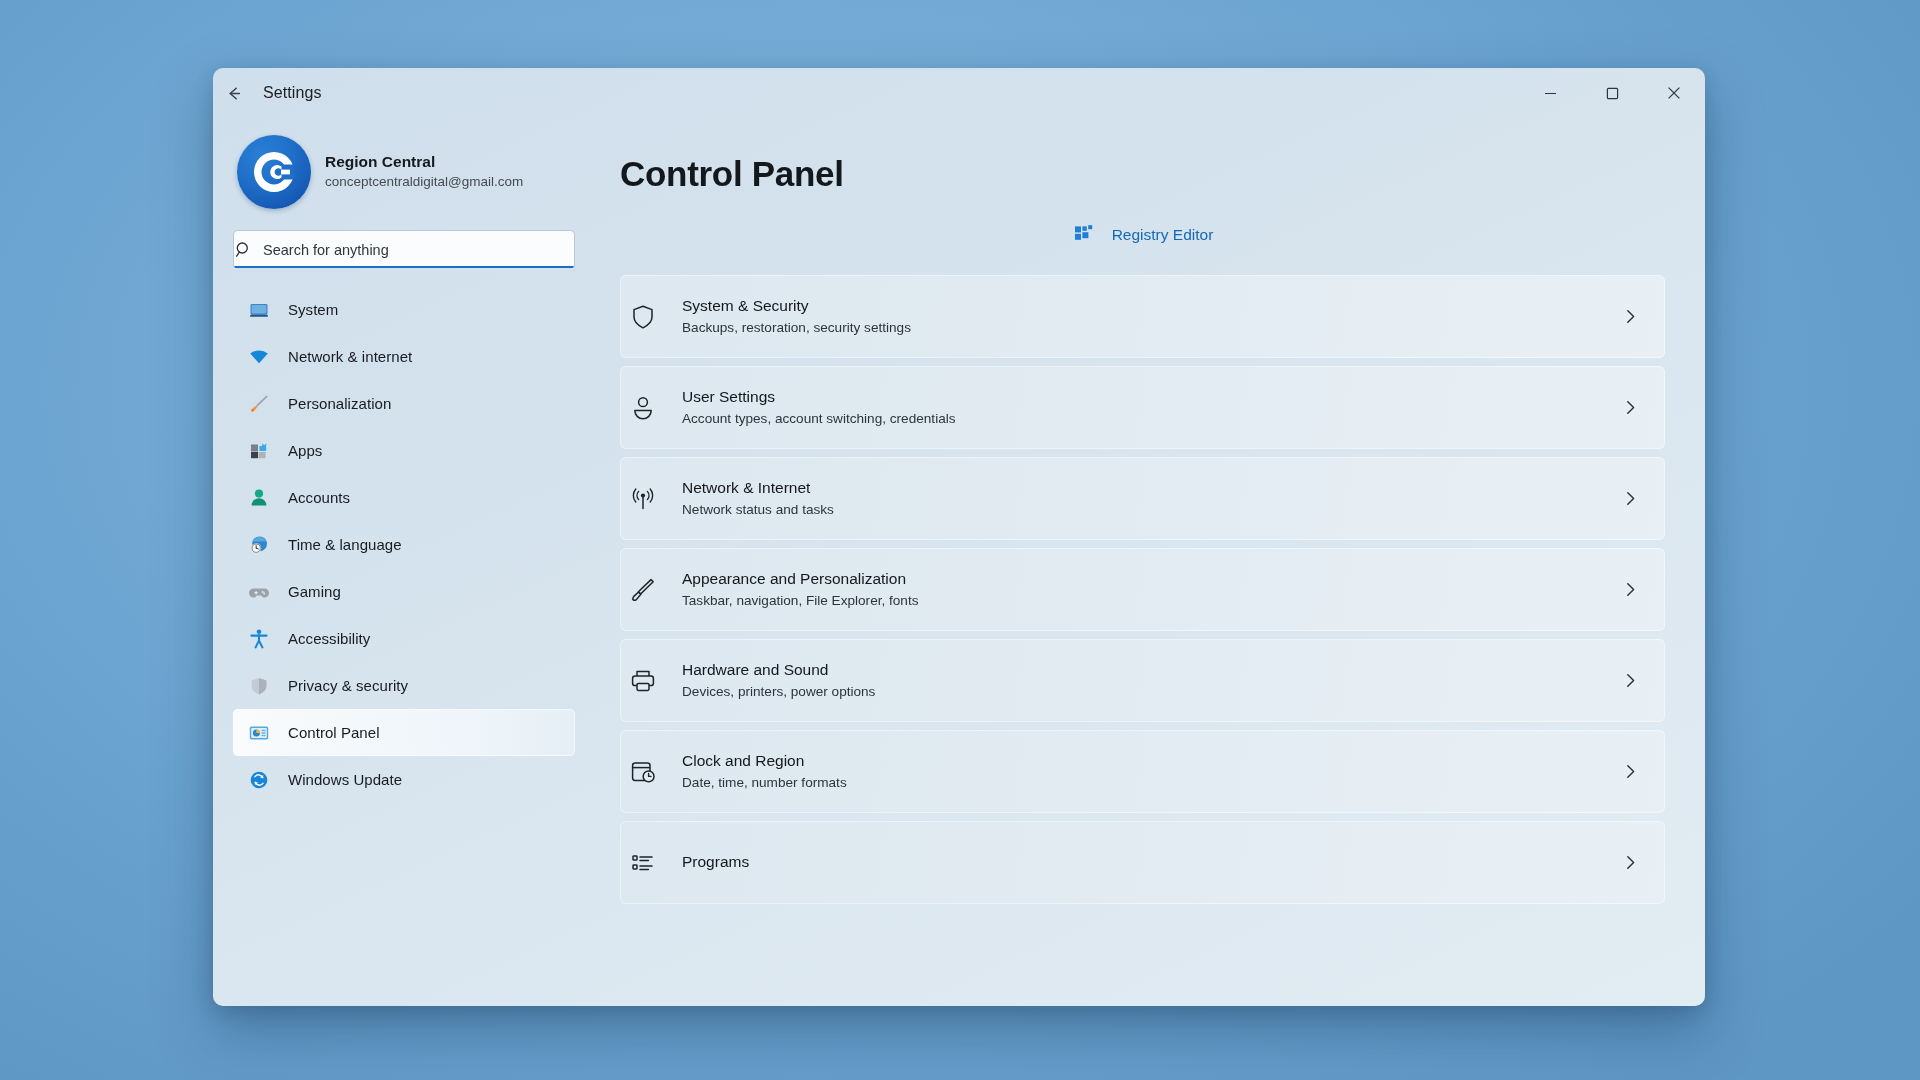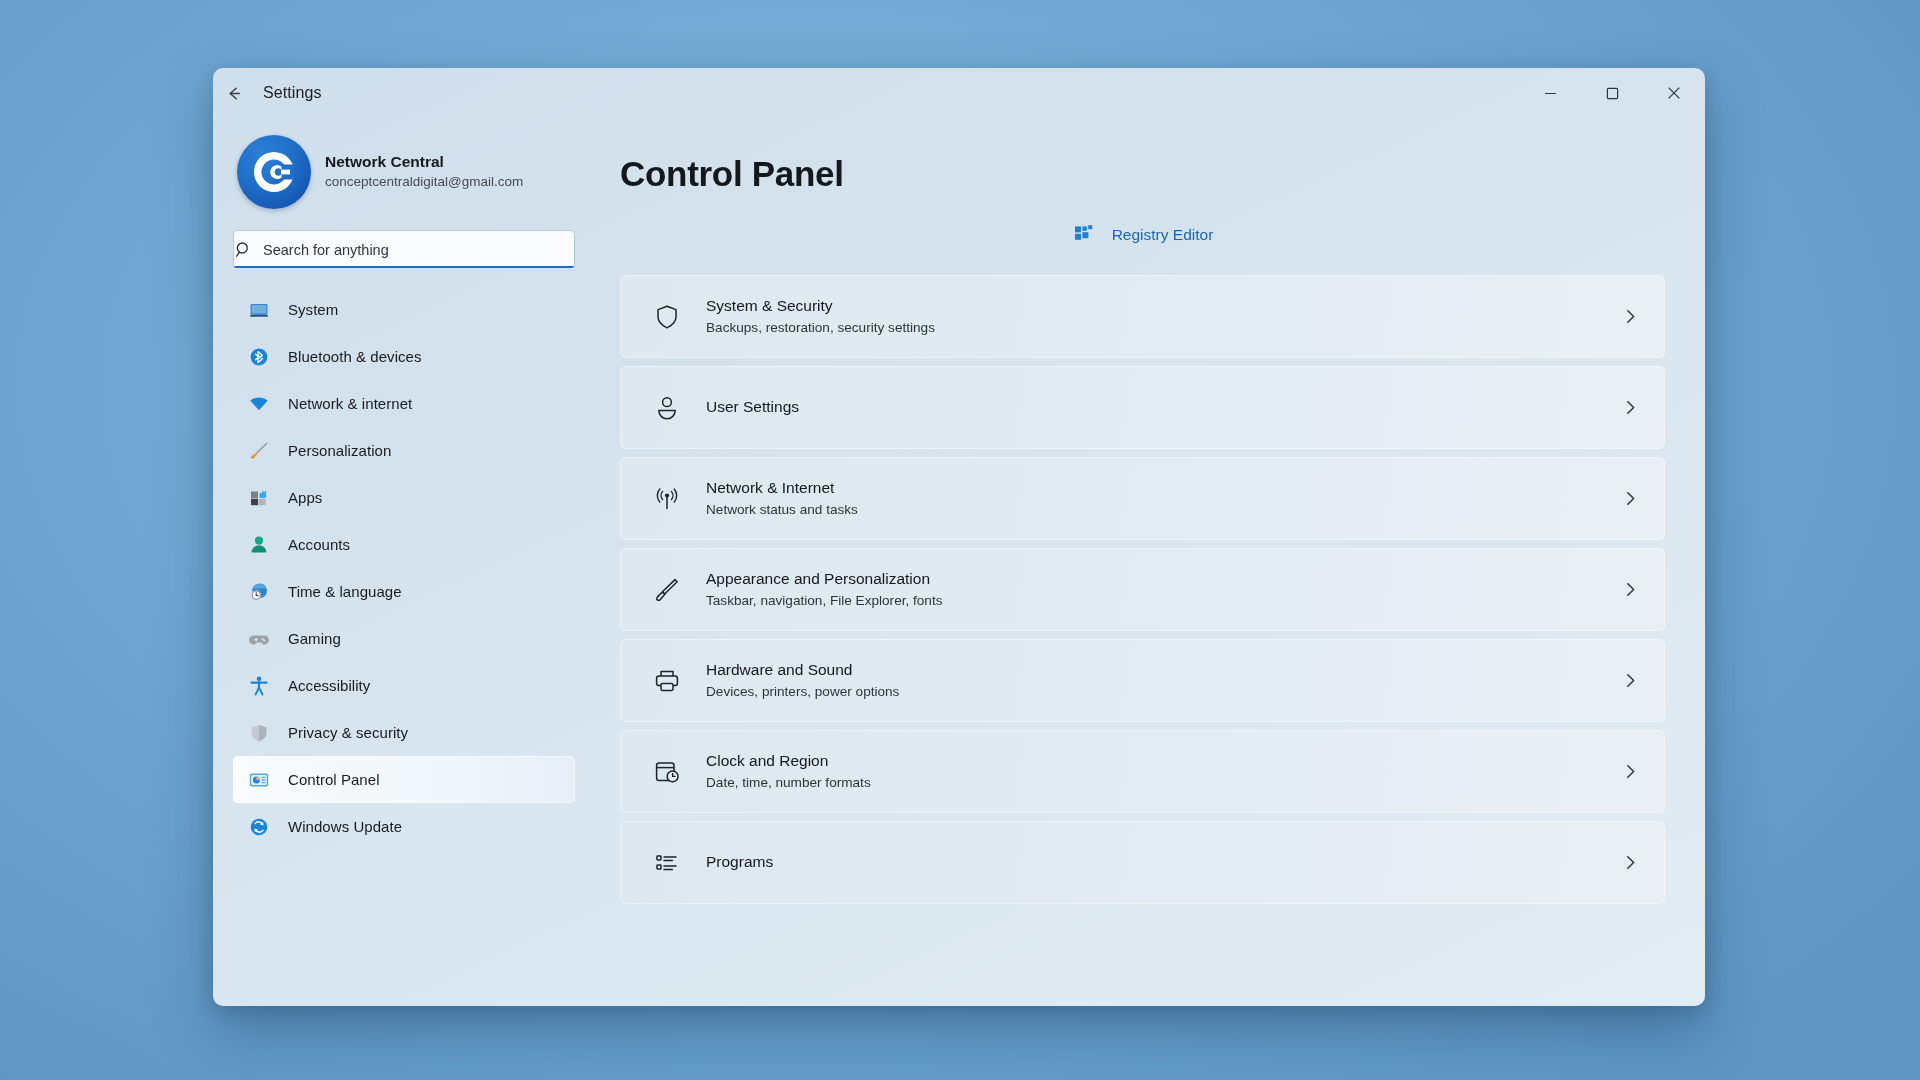--- a/index.html
+++ b/index.html
@@ -211,21 +211,21 @@
   
   .cards { display: flex; flex-direction: column; gap: 8px; }
   .card {
     height: 83px;
     flex: 0 0 83px;
     border-radius: 6px;
     background: linear-gradient(100deg, #dde8f0 0%, #e2ebf2 45%, #e8f0f5 100%);
     box-shadow: inset 0 0 0 1px rgba(255,255,255,.42);
     display: flex;
     align-items: center;
-    padding: 0 22px 0 32px;
+    padding: 0 22px 0 8px;
     position: relative;
   }
   .card-ico {
     width: 30px; height: 30px;
     flex: 0 0 30px;
     display: flex; align-items: center; justify-content: center;
     margin-right: 24px;
   }
   .card-ico svg { display: block; }
   .card-text { flex: 1; min-width: 0; }
@@ -297,21 +297,21 @@
           <span>
             <svg width="52" height="52" viewBox="0 0 52 52">
               <path d="M26 6 A20 20 0 1 0 26 46 A20 20 0 1 0 26 6 Z M26 13.5 A12.5 12.5 0 1 1 26 38.5 A12.5 12.5 0 1 1 26 13.5 Z" fill="#ffffff" fill-rule="evenodd"></path>
               <rect x="26" y="18.5" width="20" height="15" fill="#1f6fc9"></rect>
               <path d="M33.5 20.5 A7 7 0 1 0 33.5 31.5 L33.5 28.2 A3.8 3.8 0 1 1 33.5 23.8 Z" fill="#ffffff"></path>
               <rect x="33" y="23.6" width="9" height="4.8" fill="#ffffff"></rect>
             </svg>
           </span>
         </div>
         <div class="profile-text">
-          <div class="profile-name">Network Central</div>
+          <div class="profile-name">Region Central</div>
           <div class="profile-mail">conceptcentraldigital@gmail.com</div>
         </div>
       </div>
 
       <div class="search-wrap">
         <span class="search-icon">
           <svg width="17" height="17" viewBox="0 0 17 17">
             <circle cx="7.3" cy="7" r="5" fill="none" stroke="#2a3036" stroke-width="1.3"></circle>
             <line x1="4.4" y1="11.2" x2="1.6" y2="15.2" stroke="#2a3036" stroke-width="1.3" stroke-linecap="round"></line>
           </svg>
@@ -325,31 +325,20 @@
           <span class="nav-ico">
             <svg width="22" height="22" viewBox="0 0 22 22">
               <rect x="2.5" y="5" width="17" height="11" rx="1.4" fill="#3f84c9"></rect>
               <rect x="3.6" y="6" width="14.8" height="8.6" rx="1" fill="#6fb0e0"></rect>
               <rect x="2" y="16" width="18" height="1.8" rx=".9" fill="#26557f"></rect>
             </svg>
           </span>
           <span class="nav-label">System</span>
         </div>
 
-        <div class="nav-item">
-          <span class="nav-ico">
-            <svg width="22" height="22" viewBox="0 0 22 22">
-              <circle cx="11" cy="11" r="8.4" fill="#1886d8"></circle>
-              <path d="M10 5.6 L14.4 9.4 L10 13 L10 5.6 M10 9.2 L14.4 12.9 L10 16.5 L10 9.2" fill="none" stroke="#ffffff" stroke-width="1.3" stroke-linejoin="round"></path>
-              <line x1="7.6" y1="8.2" x2="10" y2="10.6" stroke="#ffffff" stroke-width="1.3" stroke-linecap="round"></line>
-              <line x1="7.6" y1="13.8" x2="10" y2="11.4" stroke="#ffffff" stroke-width="1.3" stroke-linecap="round"></line>
-            </svg>
-          </span>
-          <span class="nav-label">Bluetooth &amp; devices</span>
-        </div>
 
         <div class="nav-item">
           <span class="nav-ico">
             <svg width="22" height="22" viewBox="0 0 22 22">
               <path d="M2.2 7.6 A14 14 0 0 1 19.8 7.6 L11 17.2 Z" fill="#1886d8"></path>
             </svg>
           </span>
           <span class="nav-label">Network &amp; internet</span>
         </div>
 
@@ -512,20 +501,21 @@
 
         <div class="card">
           <span class="card-ico">
             <svg width="28" height="28" viewBox="0 0 28 28">
               <circle cx="14" cy="8.2" r="4.4" fill="none" stroke="#1d2329" stroke-width="1.5"></circle>
               <path d="M5.8 16.6 h16.4 a8.2 8.2 0 0 1 -16.4 0 z" fill="none" stroke="#1d2329" stroke-width="1.5" stroke-linejoin="round"></path>
             </svg>
           </span>
           <div class="card-text">
             <div class="card-title">User Settings</div>
+            <div class="card-sub">Account types, account switching, credentials</div>
           </div>
           <span class="chevron">
             <svg width="17" height="17" viewBox="0 0 17 17">
                 <path d="M5.8 2.8 L11.6 8.5 L5.8 14.2" fill="none" stroke="#2d343b" stroke-width="1.5" stroke-linecap="round" stroke-linejoin="round"></path>
               </svg>
           </span>
         </div>
 
         <div class="card">
           <span class="card-ico">

